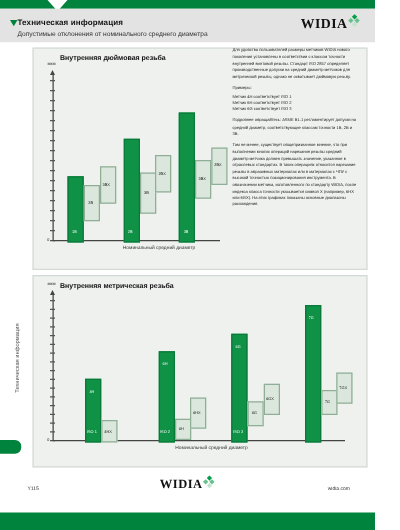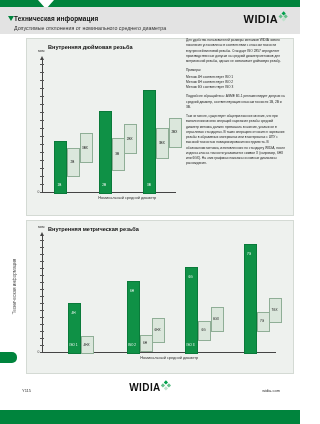--- a/index.html
+++ b/index.html
@@ -9,21 +9,21 @@
   .topbar{position:absolute;left:0;top:0;width:300px;height:7px;background:#00843d;}
   .topnotch{position:absolute;left:38px;top:0;width:0;height:0;border-left:8px solid transparent;border-right:8px solid transparent;border-top:9px solid #ffffff;}
 
   
   .header{position:absolute;left:0;top:7px;width:300px;height:27px;background:#e3e3e3;}
   .hdr-tick{position:absolute;left:8px;top:9px;width:0;height:0;border-left:3px solid transparent;border-right:3px solid transparent;border-top:5px solid #00843d;}
   .hdr-title{position:absolute;left:14px;top:8px;font-size:6.4px;font-weight:bold;color:#111;letter-spacing:0.1px;white-space:nowrap;}
   .hdr-sub{position:absolute;left:14px;top:18px;font-size:5.3px;color:#333;white-space:nowrap;}
 
   .logo-top{position:absolute;right:12px;top:13px;display:flex;align-items:flex-start;}
-  .logo-word{font-size:11px;font-weight:bold;color:#111;letter-spacing:0.4px;font-family:Liberation Sans, sans-serif;}
+  .logo-word{font-size:11px;font-weight:bold;color:#111;letter-spacing:0.4px;font-family:Liberation Serif, serif;}
   .logo-mark{width:9px;height:9px;margin-left:1px;margin-top:-1px;position:relative;}
   .logo-mark i{position:absolute;width:3.3px;height:3.3px;background:#00a04b;transform:rotate(45deg);display:block;}
   .logo-mark i.a{left:2.6px;top:0px;}
   .logo-mark i.b{left:0px;top:2.9px;background:#66c18c;}
   .logo-mark i.c{left:5.2px;top:2.9px;background:#66c18c;}
   .logo-mark i.d{left:2.6px;top:5.6px;background:#bfe3cd;}
 
   
   .sidebar{position:absolute;left:0;top:34px;width:18px;height:341px;background:#ffffff;}
   .side-text{position:absolute;left:-26px;top:250px;width:80px;transform:rotate(-90deg);transform-origin:center;font-size:4.6px;color:#555;text-align:center;white-space:nowrap;}

